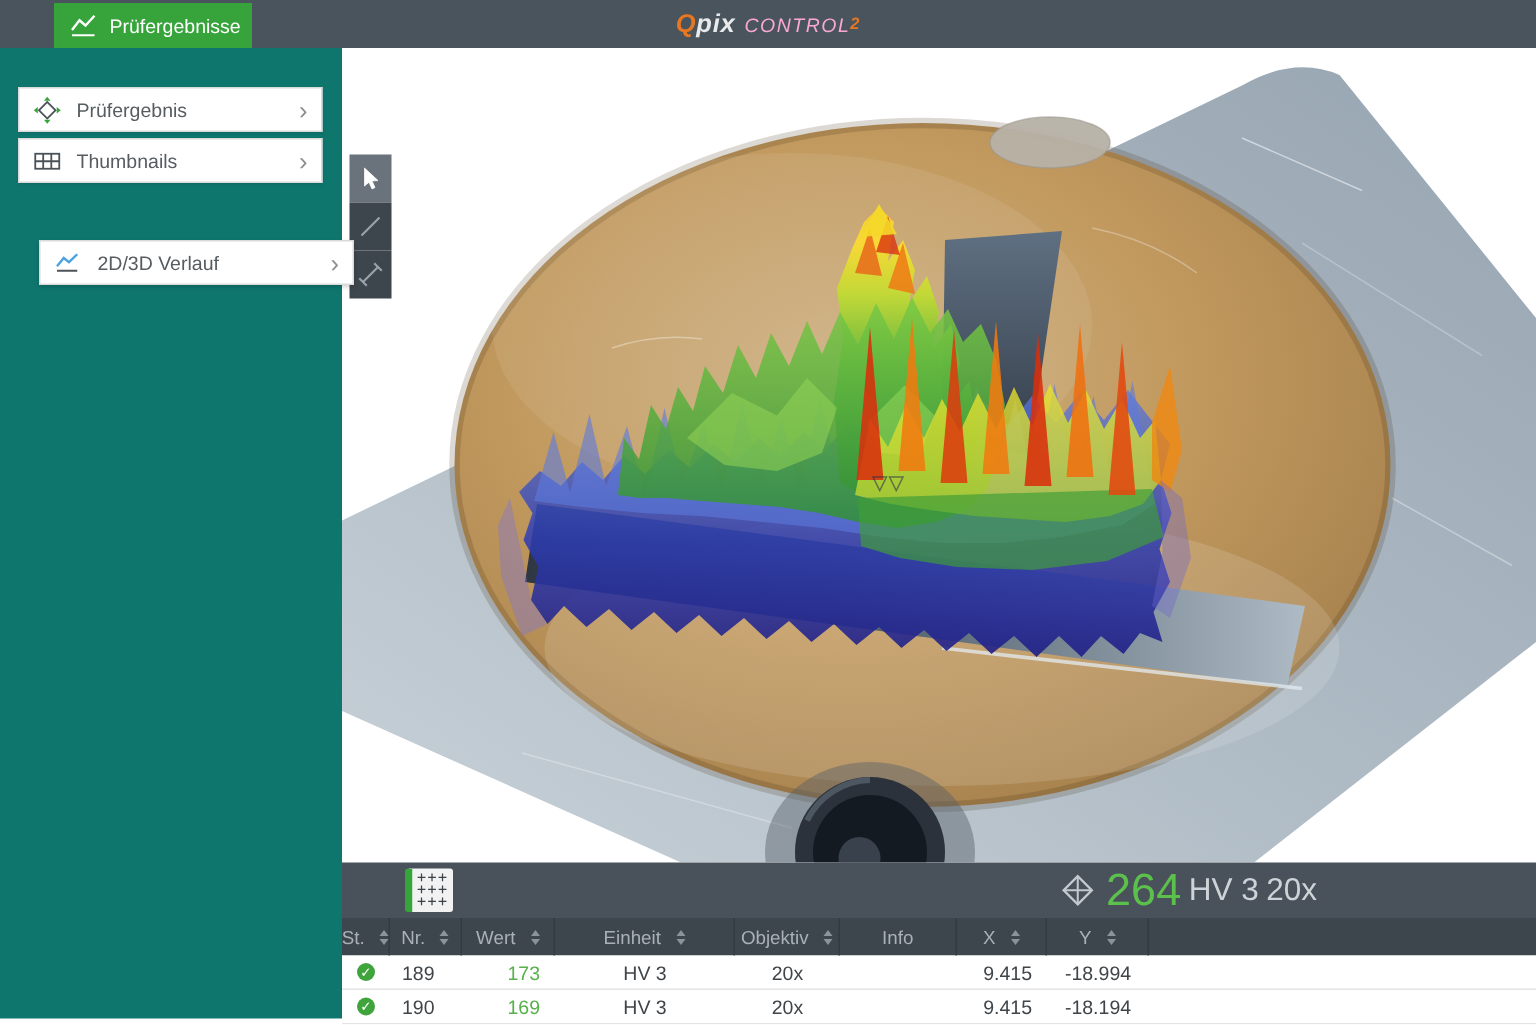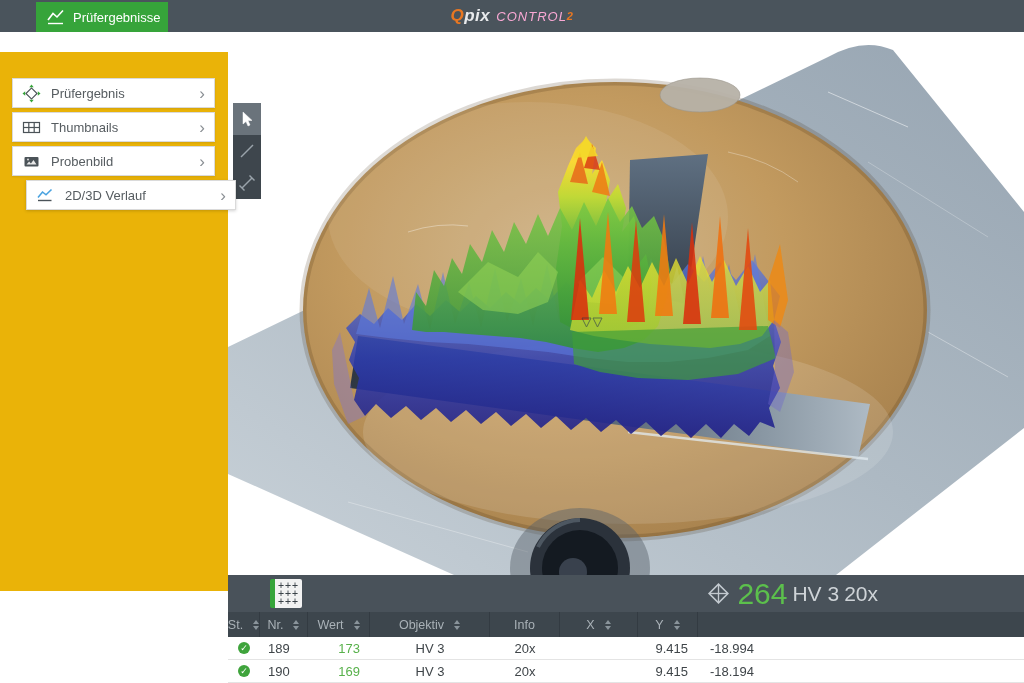--- a/index.html
+++ b/index.html
@@ -13,21 +13,21 @@
          display:flex; align-items:center; gap:8px; padding:0 10px; cursor:pointer; }
   .tab-label { color:#fff; font-size:13px; }
   .brand { position:absolute; left:0; right:0; top:0; height:32px; display:flex; align-items:center; justify-content:center;
            font-style:italic; letter-spacing:.5px; }
   .brand .q   { color:#e87722; font-weight:bold; font-size:17px; }
   .brand .pix { color:#e8eaec; font-weight:bold; font-size:17px; }
   .brand .ctl { color:#f9a8d4; font-size:13px; margin-left:6px; letter-spacing:1px; }
   .brand .sup { color:#e87722; font-size:11px; font-weight:bold; vertical-align:super; }
 
   
-  .sidebar { position:absolute; left:0; top:32px; width:228px; height:539px; background:#eab308; z-index:30;margin-top:20px; }
+  .sidebar { position:absolute; left:0; top:32px; width:228px; height:647px; background:#0f766e; z-index:30; }
   .side-item { position:absolute; left:12px; width:203px; height:30px; background:#fff; border:1px solid #dadada;
                box-shadow:0 1px 2px rgba(0,0,0,.10); display:flex; align-items:center; gap:10px; padding:0 9px; cursor:pointer; }
   .side-item .lbl { flex:1; font-size:13px; color:#565c60; }
   .side-item .chev { color:#8a8f94; font-size:17px; line-height:1; }
   .side-item .chev::after { content:"›"; }
   .si-0 { top:26px; } .si-1 { top:60px; } .si-2 { top:94px; }
   .si-3 { top:128px; left:26px; width:210px; z-index:35; box-shadow:0 1px 3px rgba(0,0,0,.18); }
   .icn { width:19px; height:19px; flex:0 0 19px; }
 
   
@@ -104,29 +104,20 @@
       <span class="chev"></span>
     </div>
     <div class="side-item si-1">
       <svg class="icn" viewBox="0 0 19 19">
         <rect x="1.5" y="4.5" width="16" height="10" fill="none" stroke="#4b5358" stroke-width="1.2"></rect>
         <line x1="6.8" y1="4.5" x2="6.8" y2="14.5" stroke="#4b5358" stroke-width="1.2"></line>
         <line x1="12.2" y1="4.5" x2="12.2" y2="14.5" stroke="#4b5358" stroke-width="1.2"></line>
         <line x1="1.5" y1="9.5" x2="17.5" y2="9.5" stroke="#4b5358" stroke-width="1.2"></line>
       </svg>
       <span class="lbl">Thumbnails</span>
-      <span class="chev"></span>
-    </div>
-    <div class="side-item si-2">
-      <svg class="icn" viewBox="0 0 19 19">
-        <rect x="2.5" y="5" width="14" height="9.5" rx="1" fill="#4b5358"></rect>
-        <path d="M4.5,12.5 l2.6,-3 l1.8,2 l2.6,-3.4 l3,4.4 z" fill="#e9e9e9"></path>
-        <circle cx="6" cy="7.5" r="0.9" fill="#e9e9e9"></circle>
-      </svg>
-      <span class="lbl">Probenbild</span>
       <span class="chev"></span>
     </div>
     <div class="side-item si-3">
       <svg class="icn" viewBox="0 0 19 19">
         <polyline points="2,11.5 6.5,6 10,8.8 15.5,3.5" fill="none" stroke="#4aa3e0" stroke-width="1.6"></polyline>
         <line x1="2" y1="14.5" x2="15.5" y2="14.5" stroke="#4b5358" stroke-width="1.4"></line>
       </svg>
       <span class="lbl">2D/3D Verlauf</span>
       <span class="chev"></span>
     </div>
@@ -299,20 +290,27 @@
           </span>
         </div>
       <div class="th">
           <span>Wert</span>
           <span class="sort">
             <i class="up"></i>
             <i class="dn"></i>
           </span>
         </div>
       <div class="th">
+          <span>Einheit</span>
+          <span class="sort">
+            <i class="up"></i>
+            <i class="dn"></i>
+          </span>
+        </div>
+      <div class="th">
           <span>Objektiv</span>
           <span class="sort">
             <i class="up"></i>
             <i class="dn"></i>
           </span>
         </div>
       <div class="th">
           <span>Info</span>
         </div>
       <div class="th">

